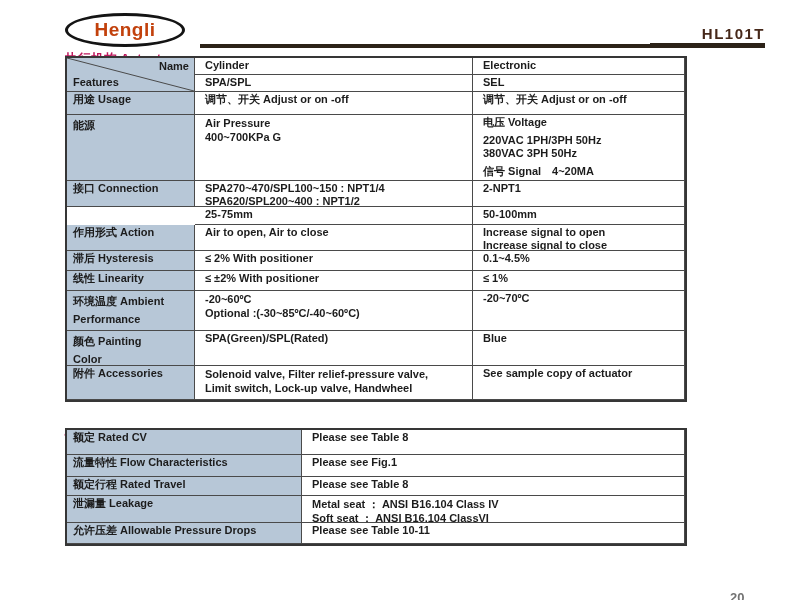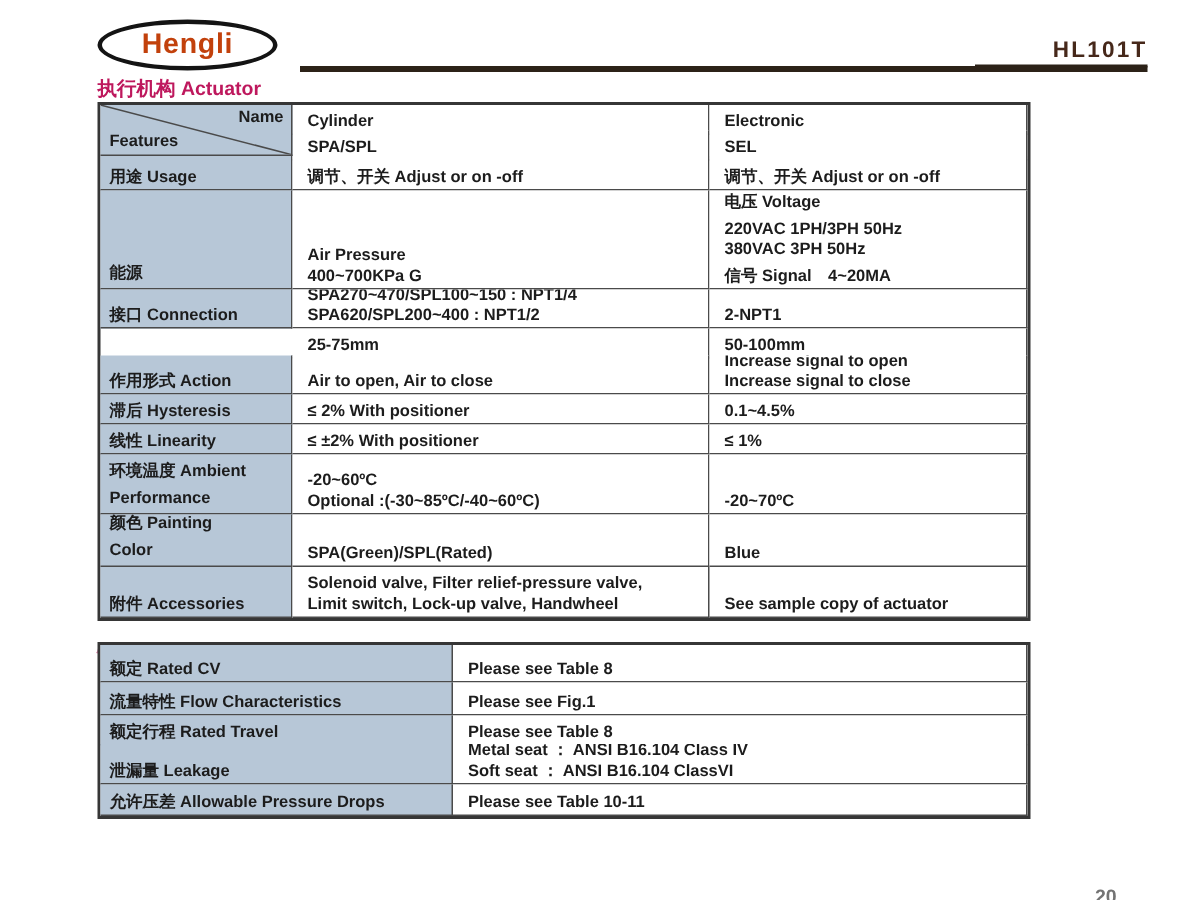--- a/index.html
+++ b/index.html
@@ -47,34 +47,34 @@
   .sec-actuator{top:50px;}
   .sec-performance{top:412px;margin-top:15px;}
   
   .grid{
     position:absolute;left:65px;
     display:grid;
     border:2px solid var(--outer);
     background:#fff;
   }
   .t1{
-    top:68px;width:622px;
+    top:56px;width:622px;
     grid-template-columns:128px 278px 212px;
     grid-template-rows:17px 17px 23px 66px 26px 18px 26px 20px 20px 40px 35px 34px;
   }
   .t2{
     top:428px;width:622px;
     grid-template-columns:235px 383px;
     grid-template-rows:25px 22px 19px 27px 21px;
   }
   .cell{
     border-right:1px solid var(--border);
     border-bottom:1px solid var(--border);
-    display:flex;flex-direction:column;justify-content:flex-end;
-    padding:18px 4px 1px 6px;
+    display:flex;flex-direction:column;justify-content:flex-start;
+    padding:1px 4px 1px 6px;
     font-size:11px;font-weight:bold;
     overflow:hidden;
   }
   .lbl{background:var(--labelbg);}
   .cnt{background:#fff;padding-left:10px;}
   .ln{white-space:pre-wrap;line-height:13px;}
   .tall .ln{line-height:18px;}
   .mid .ln{line-height:14px;}
   .mt{margin-top:5px;}
   .corner{

